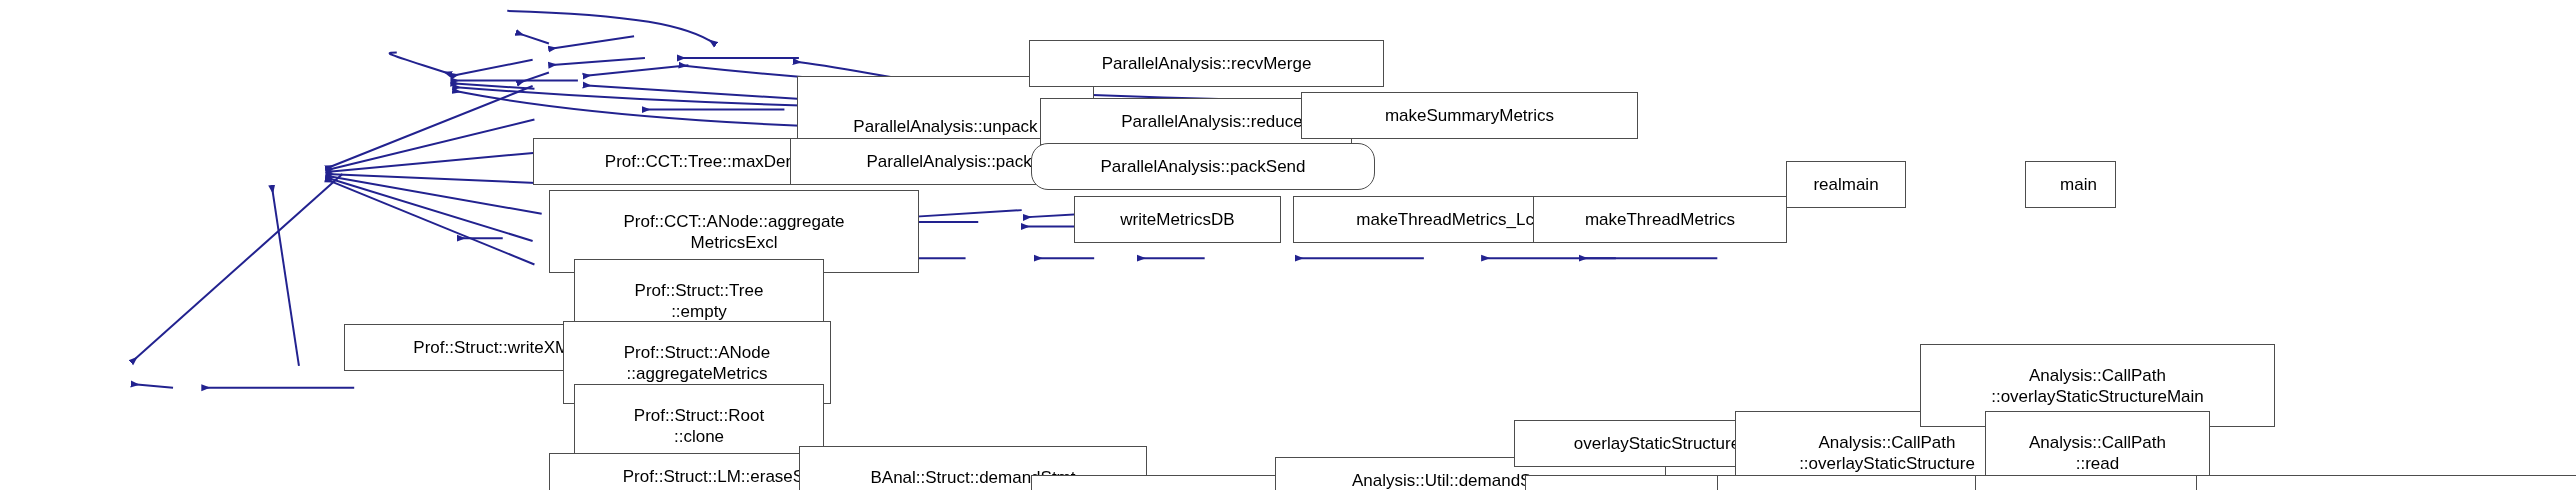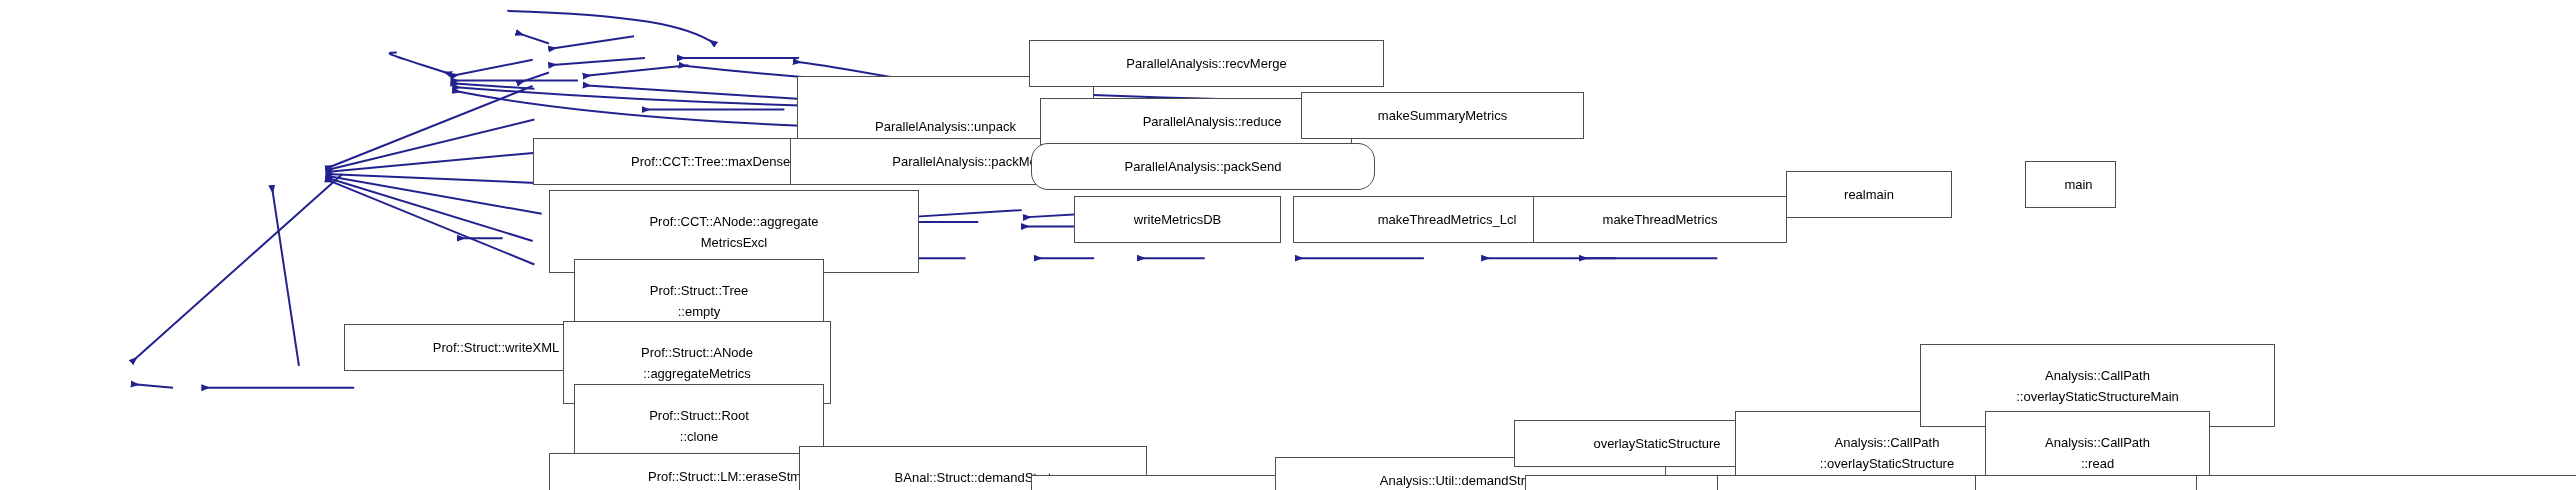--- a/index.html
+++ b/index.html
@@ -14,21 +14,21 @@
     background: #ffffff;
     font-family: "Liberation Sans", sans-serif;
     overflow: hidden;
   }
   .node {
     position: absolute;
     box-sizing: border-box;
     border: 1.4px solid #4d4d4d;
     background: #ffffff;
     color: #000000;
-    font-size: 13px;
+    font-size: 17px;
     line-height: 21px;
     display: flex;
     align-items: center;
     justify-content: center;
     text-align: center;
     white-space: pre-line;
     letter-spacing: 0px;
     z-index: 5;
   }
   .node-label {
@@ -150,24 +150,24 @@
       <div class="node" style="left: 574px; top: 384px; width: 250px; height: 83px;"><span class="node-label">Prof::Struct::Root
 ::clone</span></div>
       <div class="node" style="left: 549px; top: 453px; width: 362px; height: 47px;"><span class="node-label">Prof::Struct::LM::eraseStmtIf</span></div>
       <div class="node" style="left: 797px; top: 76px; width: 297px; height: 83px; align-items: flex-end;"><span class="node-label">ParallelAnalysis::unpack
 Metrics</span></div>
       <div class="node" style="left: 790px; top: 138px; width: 373px; height: 47px;"><span class="node-label">ParallelAnalysis::packMetrics</span></div>
       <div class="node" style="left: 1029px; top: 40px; width: 355px; height: 47px;"><span class="node-label">ParallelAnalysis::recvMerge</span></div>
       <div class="node" style="left: 1040px; top: 98px; width: 312px; height: 47px; padding-left: 32px;"><span class="node-label">ParallelAnalysis::reduce</span></div>
       <div class="node" style="left: 1031px; top: 143px; width: 344px; height: 47px; border-radius: 17px;"><span class="node-label">ParallelAnalysis::packSend</span></div>
       <div class="node" style="left: 1074px; top: 196px; width: 207px; height: 47px;"><span class="node-label">writeMetricsDB</span></div>
-      <div class="node" style="left: 1301px; top: 92px; width: 283px; height: 47px;"><span class="node-label">makeSummaryMetrics</span></div>
+      <div class="node" style="left: 1301px; top: 92px; width: 337px; height: 47px;"><span class="node-label">makeSummaryMetrics</span></div>
       <div class="node" style="left: 1293px; top: 196px; width: 308px; height: 47px;"><span class="node-label">makeThreadMetrics_Lcl</span></div>
       <div class="node" style="left: 1533px; top: 196px; width: 254px; height: 47px;"><span class="node-label">makeThreadMetrics</span></div>
-      <div class="node" style="left: 1786px; top: 171px; width: 166px; height: 47px; text-align: center;"><span class="node-label">realmain</span></div>
+      <div class="node" style="left: 1786px; top: 161px; width: 120px; height: 47px; text-align: center;"><span class="node-label">realmain</span></div>
       <div class="node" style="left: 2025px; top: 161px; width: 91px; height: 47px; padding-left: 16px;"><span class="node-label">main</span></div>
       <div class="node" style="left: 799px; top: 446px; width: 348px; height: 83px;"><span class="node-label">BAnal::Struct::demandStmt
 Structure</span></div>
       <div class="node" style="left: 1031px; top: 475px; width: 384px; height: 83px;"></div>
       <div class="node" style="left: 1275px; top: 457px; width: 391px; height: 47px;"><span class="node-label">Analysis::Util::demandStructure</span></div>
       <div class="node" style="left: 1514px; top: 420px; width: 286px; height: 47px;"><span class="node-label">overlayStaticStructure</span></div>
       <div class="node" style="left: 1525px; top: 475px; width: 268px; height: 83px;"></div>
       <div class="node" style="left: 1735px; top: 411px; width: 304px; height: 83px;"><span class="node-label">Analysis::CallPath
 ::overlayStaticStructure</span></div>
       <div class="node" style="left: 1717px; top: 475px; width: 348px; height: 83px;"></div>

